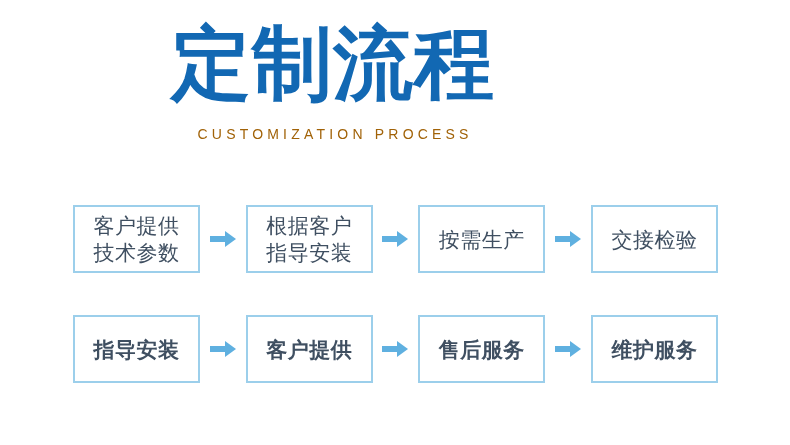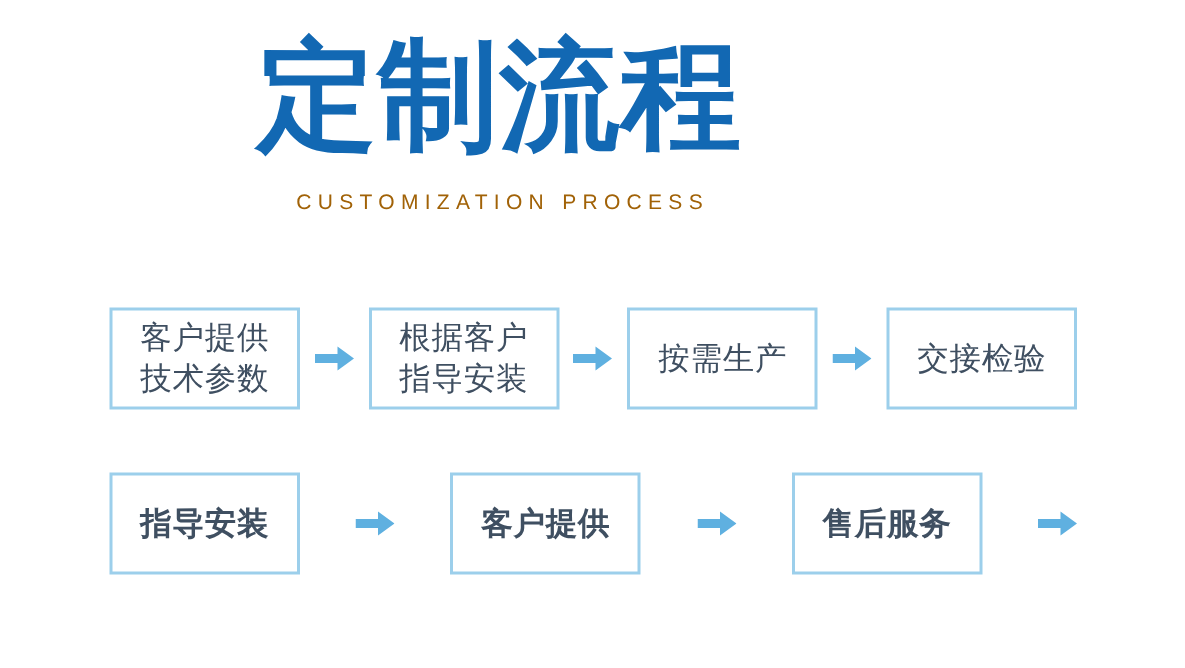--- a/index.html
+++ b/index.html
@@ -157,16 +157,19 @@
     </svg>
 
     <div class="step-box">
       <span class="step-line">售后服务</span>
     </div>
 
     <svg class="arrow" viewBox="0 0 26 18">
       <path d="M0 6 H15 V1 L26 9 L15 17 V12 H0 Z" fill="#5fb0e0"></path>
     </svg>
 
+    <div class="step-box">
+      <span class="step-line">维护服务</span>
+    </div>
 
   </div>
 
 </div>
 
 </body></html>

